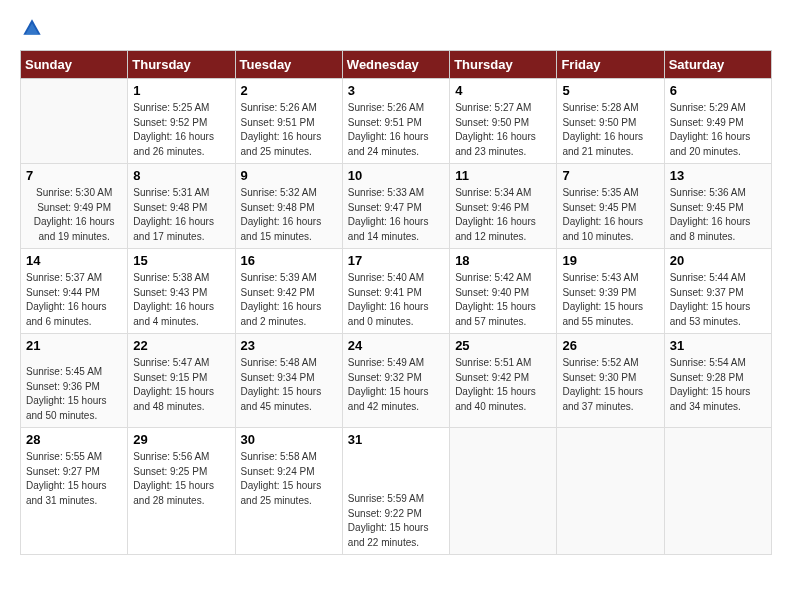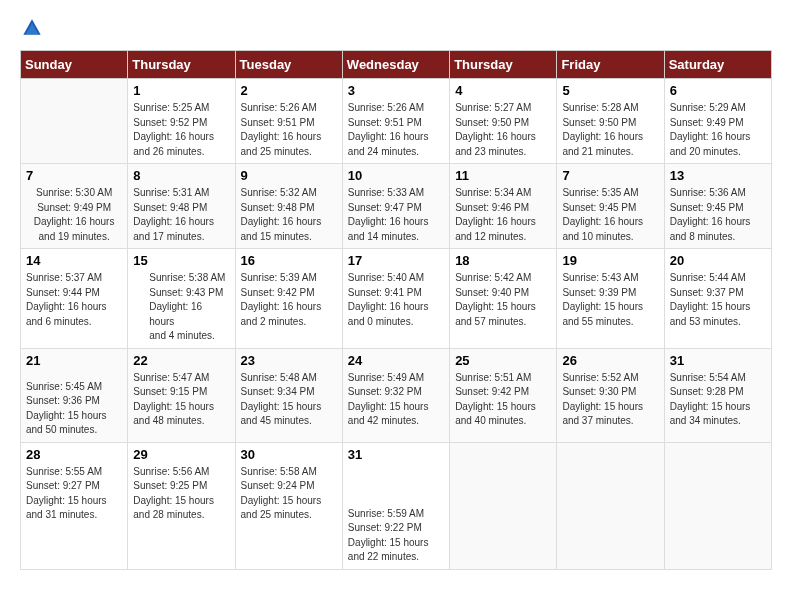--- a/index.html
+++ b/index.html
@@ -212,21 +212,21 @@
       <tr>
         <td>
           <span class="day-number">14</span>
           <div class="day-info" style="white-space: pre-line;">Sunrise: 5:37 AM
 Sunset: 9:44 PM
 Daylight: 16 hours
 and 6 minutes.</div>
         </td>
         <td>
           <span class="day-number">15</span>
-          <div class="day-info" style="white-space: pre-line; margin-left: 16px;">Sunrise: 5:38 AM
+          <div class="day-info" style="white-space: pre-line;">Sunrise: 5:38 AM
 Sunset: 9:43 PM
 Daylight: 16 hours
 and 4 minutes.</div>
         </td>
         <td>
           <span class="day-number">16</span>
           <div class="day-info" style="white-space: pre-line;">Sunrise: 5:39 AM
 Sunset: 9:42 PM
 Daylight: 16 hours
 and 2 minutes.</div>

